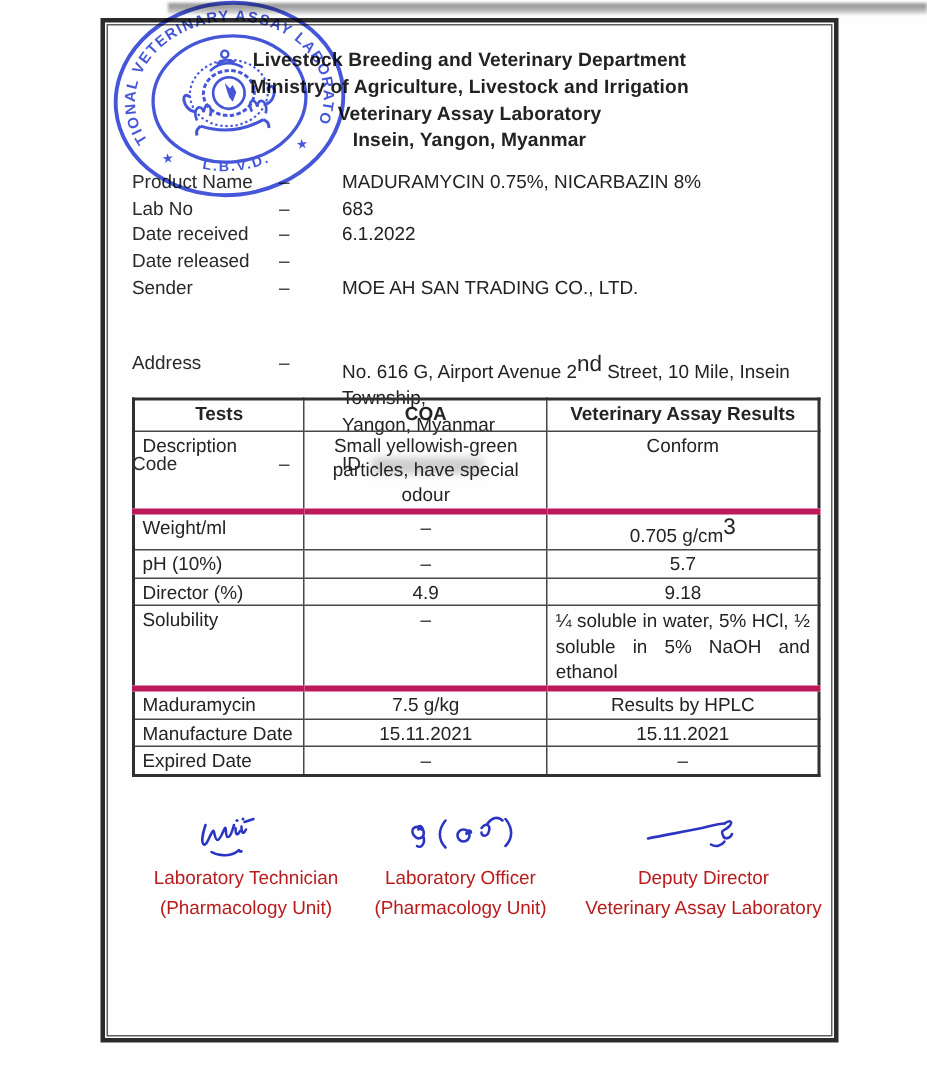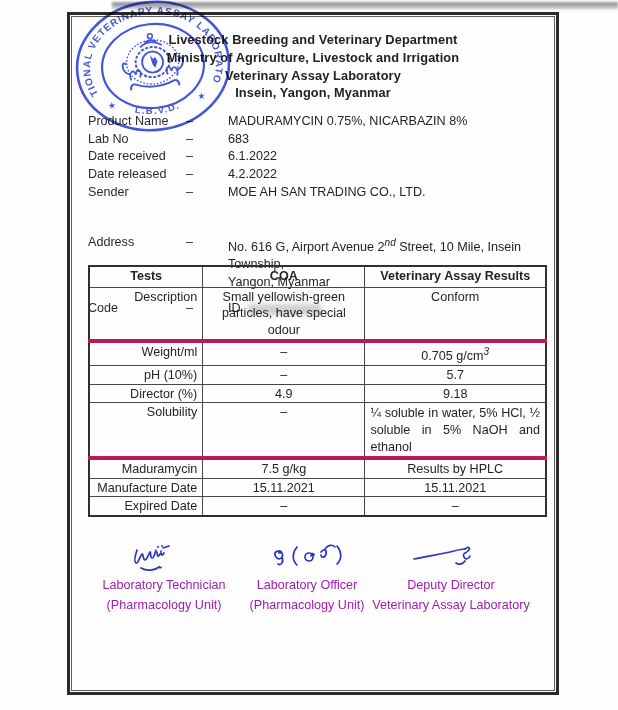--- a/index.html
+++ b/index.html
@@ -32,38 +32,38 @@
   .field-row.address-row { align-items:start;margin-top:32px; }
   .field-label { color:#2a2a2a; }
   .field-sep { color:#2a2a2a; }
   .field-value { color:#232323; font-weight:500; }
   .code-row { margin-top:8px; }
   .code-value-wrap { display:flex; align-items:center; gap:7px; }
   .redact {
     display:inline-block; width:74px; height:11px; margin-top:1px;
     background:#a9a9a9; border-radius:2px; filter:blur(2.5px); opacity:.55;
   }
-  sup { font-size:10px;font-style:italic; }
+  sup { font-size:15px; }
   
   table.results {
     position:absolute; left:88px; top:265px; width:459px;
     border-collapse:collapse; font-size:12.6px; color:#242424;
     border:2px solid #303030;
   }
   table.results td, table.results th { border:1px solid #474747; vertical-align:top; line-height:16.8px; }
   table.results th { font-weight:700; vertical-align:middle; padding:1px 4px; text-align:center; }
   table.results td { padding:1px 5px 0; }
-  td.c-test { text-align:right; padding-left:7px; }
+  td.c-test { text-align:left; padding-left:7px; }
   td.c-coa, td.c-res { text-align:center; }
   td.c-res.justify { text-align:justify; padding:2px 5px 0; }
   tr.thick td { border-top:4px solid #be185d; }
   
   .sig-block { position:absolute; top:540px; width:176px; text-align:center; }
   .sig-block .sig-svg { display:block; margin:0 auto; height:36px; }
-  .sig-title { font-size:12.6px; line-height:19.8px; font-weight:500; color:#a21caf; }
+  .sig-title { font-size:12.6px; line-height:19.8px; font-weight:500; color:#b91c1c; }
   .sig-ink { fill:none; stroke:#2a35c2; stroke-width:1.7; stroke-linecap:round; stroke-linejoin:round; }
   
   .stamp {
     position:absolute; left:72px; top:-2px; width:162px; height:136px;
     opacity:.88; mix-blend-mode:multiply; transform:rotate(-6deg);
     pointer-events:none;
   }
   .st { fill:none; stroke:#2b3fd4; }
   .st-txt { fill:#2b3fd4; font-family:"Liberation Sans","DejaVu Sans",sans-serif; font-weight:700; }
 </style>
@@ -97,21 +97,20 @@
       <span class="field-value">683</span>
     </div>
     <div class="field-row">
       <span class="field-label">Date received</span>
       <span class="field-sep">–</span>
       <span class="field-value">6.1.2022</span>
     </div>
     <div class="field-row">
       <span class="field-label">Date released</span>
       <span class="field-sep">–</span>
-      <span class="field-value">4.2.2022</span>
     </div>
     <div class="field-row">
       <span class="field-label">Sender</span>
       <span class="field-sep">–</span>
       <span class="field-value">MOE AH SAN TRADING CO., LTD.</span>
     </div>
     <div class="field-row address-row">
       <span class="field-label">Address</span>
       <span class="field-sep">–</span>
       <span class="field-value">
@@ -205,21 +204,21 @@
       <path class="sig-ink" d="M22,13 C18,9 14,13 17,17 C20,21 25,18 23,13 C22,10 19,10 20,13 M23,17 C25,22 22,26 19,24"></path>
       <path class="sig-ink" d="M38,7 C33,13 33,20 38,25"></path>
       <path class="sig-ink" d="M46,17 a4,4 0 1 0 8,0 a4,4 0 1 0 -8,0 M52,16 c0,-3 3,-3 3,-1"></path>
       <path class="sig-ink" d="M62,12 c3,-4 6,-2 5,2 c-1,4 -5,4 -5,1"></path>
       <path class="sig-ink" d="M66,9 C69,5 73,4 76,7 M78,6 C83,12 83,19 78,24"></path>
     </svg>
     <div class="sig-title">Laboratory Officer</div>
     <div class="sig-title">(Pharmacology Unit)</div>
   </div>
 
-  <div class="sig-block" style="left:363px">
+  <div class="sig-block" style="left:381px">
     <svg class="sig-svg" width="110" height="36" viewBox="0 0 110 36">
       <path class="sig-ink" d="M18,19 C32,16 46,14 58,11 C62,10 66,9 69,9"></path>
       <path class="sig-ink" d="M69,9 C73,6 75,8 72,11 C69,14 66,13 68,17 C69,20 73,19 74,16"></path>
       <path class="sig-ink" d="M60,23 c3,2 7,1 9,-2"></path>
     </svg>
     <div class="sig-title">Deputy Director</div>
     <div class="sig-title">Veterinary Assay Laboratory</div>
   </div>
 
   <svg class="stamp" viewBox="0 0 162 136">

